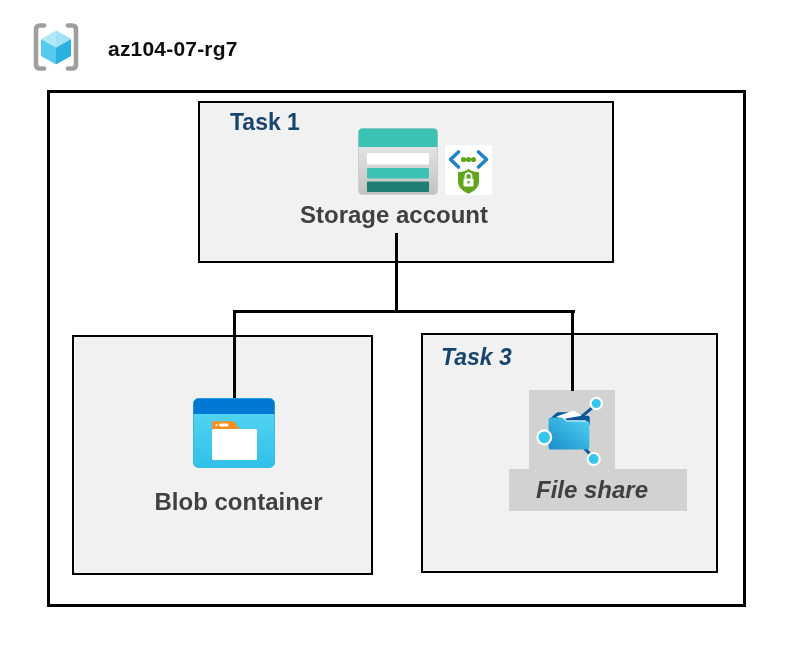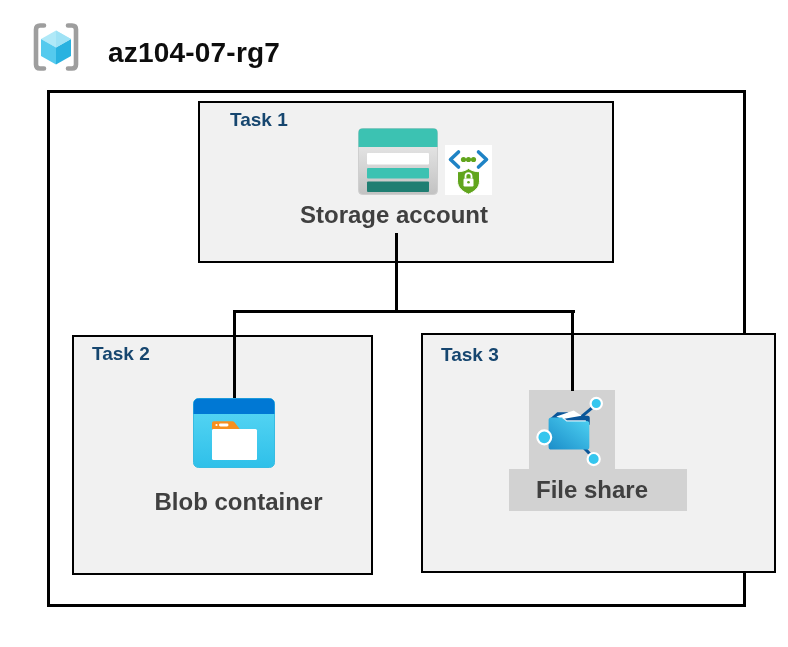--- a/index.html
+++ b/index.html
@@ -4,35 +4,35 @@
 <style>
   html,body{margin:0;padding:0;background:#ffffff;}
   *{box-sizing:border-box;}
   .canvas{
     position:relative;width:788px;height:647px;background:#ffffff;
     font-family:"Liberation Sans","DejaVu Sans",sans-serif;overflow:hidden;
   }
   
   .rg-icon{position:absolute;left:30px;top:21px;width:52px;height:52px;}
   .rg-title{
-    position:absolute;left:108px;top:37px;font-size:28px;font-weight:bold;
+    position:absolute;left:108px;top:37px;font-size:21px;font-weight:bold;
     color:#0d0d0d;letter-spacing:0.2px;white-space:nowrap;text-align:right;
   }
   
   .outer-box{
     position:absolute;left:47px;top:90px;width:699px;height:517px;
     border:3px solid #000;background:#ffffff;
   }
   
   .task-box{position:absolute;background:#f1f1f1;border:2px solid #000;}
   .task1{left:198px;top:101px;width:416px;height:162px;}
   .task2{left:72px;top:335px;width:301px;height:240px;}
-  .task3{left:421px;top:333px;width:355px;height:240px;}
+  .task3{left:421px;top:333px;width:297px;height:240px;font-style:italic;}
   .task-label{
-    position:absolute;font-size:19px;font-weight:bold;color:#16466f;
+    position:absolute;font-size:23px;font-weight:bold;color:#16466f;
     white-space:nowrap;line-height:1.15;
   }
   .task1 .task-label{left:30px;top:6px;}
   .task2 .task-label{left:18px;top:6px;}
   .task3 .task-label{left:18px;top:9px;}
   .item-label{
     position:absolute;font-size:24px;font-weight:bold;color:#404040;
     white-space:nowrap;line-height:1.1;
   }
   .task1 .item-label{left:0;width:388px;top:99px;text-align:center;}
@@ -107,21 +107,20 @@
       <path d="M23.5,23.5 c3.5,2.6 7.6,3.2 11,3.2 v9.5 c0,6.8 -5.6,10.6 -11,13 c-5.4,-2.4 -11,-6.2 -11,-13 v-9.5 c3.4,0 7.5,-0.6 11,-3.2 z" fill="#61a51d" stroke="#ffffff" stroke-width="1"></path>
       <path d="M20.5,33.5 v-2.4 a3,3 0 0 1 6,0 v2.4" fill="none" stroke="#ffffff" stroke-width="1.8"></path>
       <rect x="18.5" y="33.5" width="10" height="8" rx="1.2" fill="#ffffff"></rect>
       <circle cx="23.5" cy="37.3" r="1.3" fill="#61a51d"></circle>
     </svg>
 
     <div class="item-label">Storage account</div>
   </div>
 
   <div class="task-box task2">
-    <div class="task-label">Task 2</div>
 
     <svg class="blob-icon" viewBox="0 0 82 70" aria-hidden="true">
       <defs>
         <linearGradient id="gBlob" x1="0" y1="0" x2="0" y2="1">
           <stop offset="0" stop-color="#5bd8f5"></stop>
             <stop offset="1" stop-color="#2fc0e9"></stop>
         </linearGradient>
       </defs>
       <rect x="0.5" y="0.5" width="81" height="69" rx="5" fill="url(#gBlob)" stroke="#38bce2" stroke-width="1"></rect>
       <path d="M0.5,16 V5.5 a5,5 0 0 1 5,-5 h71 a5,5 0 0 1 5,5 V16 Z" fill="#0078d4"></path>

